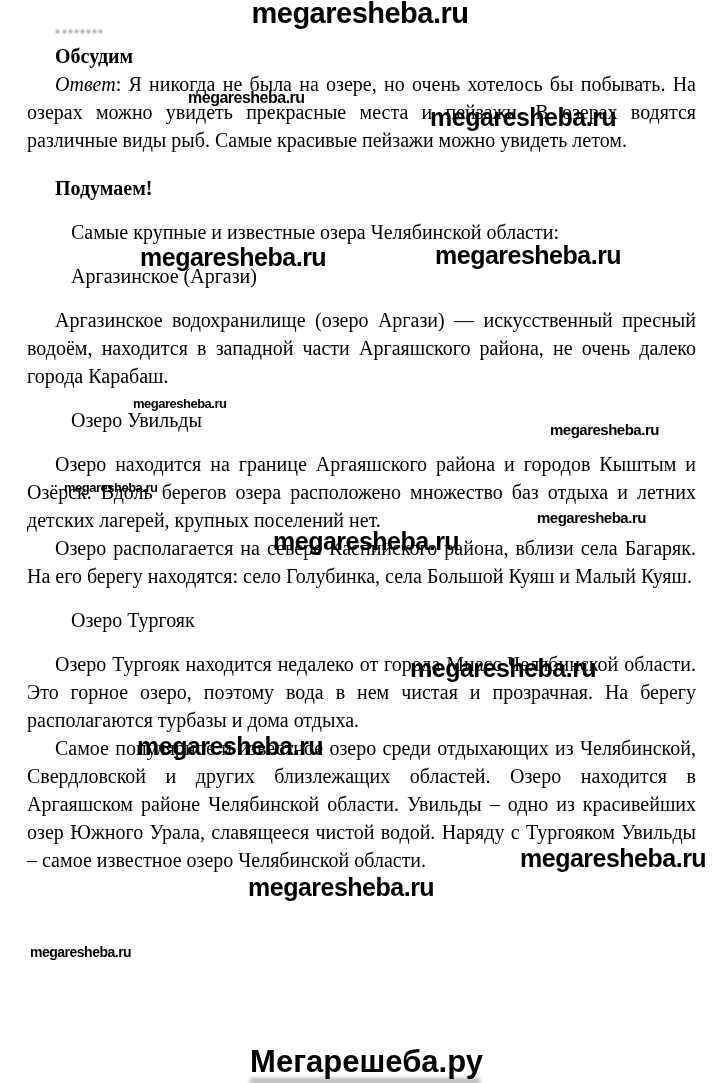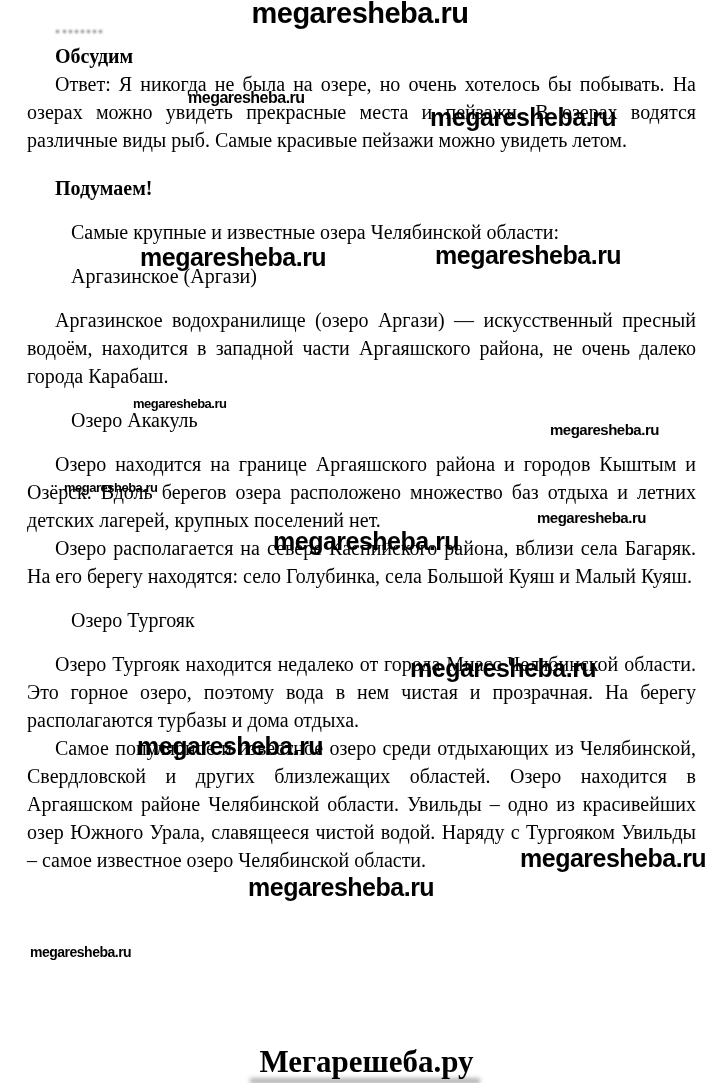--- a/index.html
+++ b/index.html
@@ -18,21 +18,21 @@
     position: absolute;
     top: 42px; left: 27px; right: 24px;
     font-size: 20px;
     line-height: 28px;
     text-align: justify;
   }
   .para { margin: 0; text-indent: 28px; }
   .heading { margin: 0; text-indent: 28px; font-weight: bold; text-align: left; }
   .gap-above { margin-top: 20px; }
   .lake-name { margin: 16px; text-indent: 28px; text-align: left; }
-  .ans { }
+  .ans { font-style: italic; }
 
   
   .wm {
     position: absolute;
     font-family: "Liberation Sans", sans-serif;
     font-weight: bold;
     color: #000;
     white-space: nowrap;
     letter-spacing: -0.5px;
     z-index: 3;
@@ -43,21 +43,21 @@
     font-size: 29px;
   }
   .wm-lg { font-size: 25px; }
   .wm-sm { font-size: 15px; font-weight: 600; }
   .wm-xs { font-size: 13px; font-weight: 700; }
 
   .footer-brand {
     position: absolute;
     top: 1044px; left: 0; right: 0;
     text-align: center;
-    font-family: Liberation Serif, serif;
+    font-family: Liberation Sans, sans-serif;
     font-weight: bold;
     font-size: 31px;
     z-index: 3;
     padding-left: 13px;
   }
 
   
   .artifact-top {
     position: absolute;
     top: 30px; left: 56px;
@@ -91,21 +91,21 @@
 
     <p class="heading gap-above">Подумаем!</p>
 
 
 
     <p class="lake-name">Самые крупные и известные озера Челябинской области:</p>
 
     <p class="lake-name">Аргазинское (Аргази)</p>
     <p class="para">Аргазинское водохранилище (озеро Аргази) — искусственный пресный водоём, находится в западной части Аргаяшского района, не очень далеко города Карабаш.</p>
 
-    <p class="lake-name">Озеро Акакуль</p>
+    <p class="lake-name">Озеро Увильды</p>
     <p class="para">Озеро находится на границе Аргаяшского района и городов Кыштым и Озёрск. Вдоль берегов озера расположено множество баз отдыха и летних детских лагерей, крупных поселений нет.</p>
 
     <p class="para">Озеро располагается на севере Каспийского района, вблизи села Багаряк. На его берегу находятся: село Голубинка, села Большой Куяш и Малый Куяш.</p>
 
     <p class="lake-name">Озеро Тургояк</p>
     <p class="para">Озеро Тургояк находится недалеко от города Миасс Челябинской области. Это горное озеро, поэтому вода в нем чистая и прозрачная. На берегу располагаются турбазы и дома отдыха.</p>
 
     <p class="para">Самое популярное и известное озеро среди отдыхающих из Челябинской, Свердловской и других близлежащих областей. Озеро находится в Аргаяшском районе Челябинской области. Увильды – одно из красивейших озер Южного Урала, славящееся чистой водой. Наряду с Тургояком Увильды – самое известное озеро Челябинской области.</p>
 
   </div>

